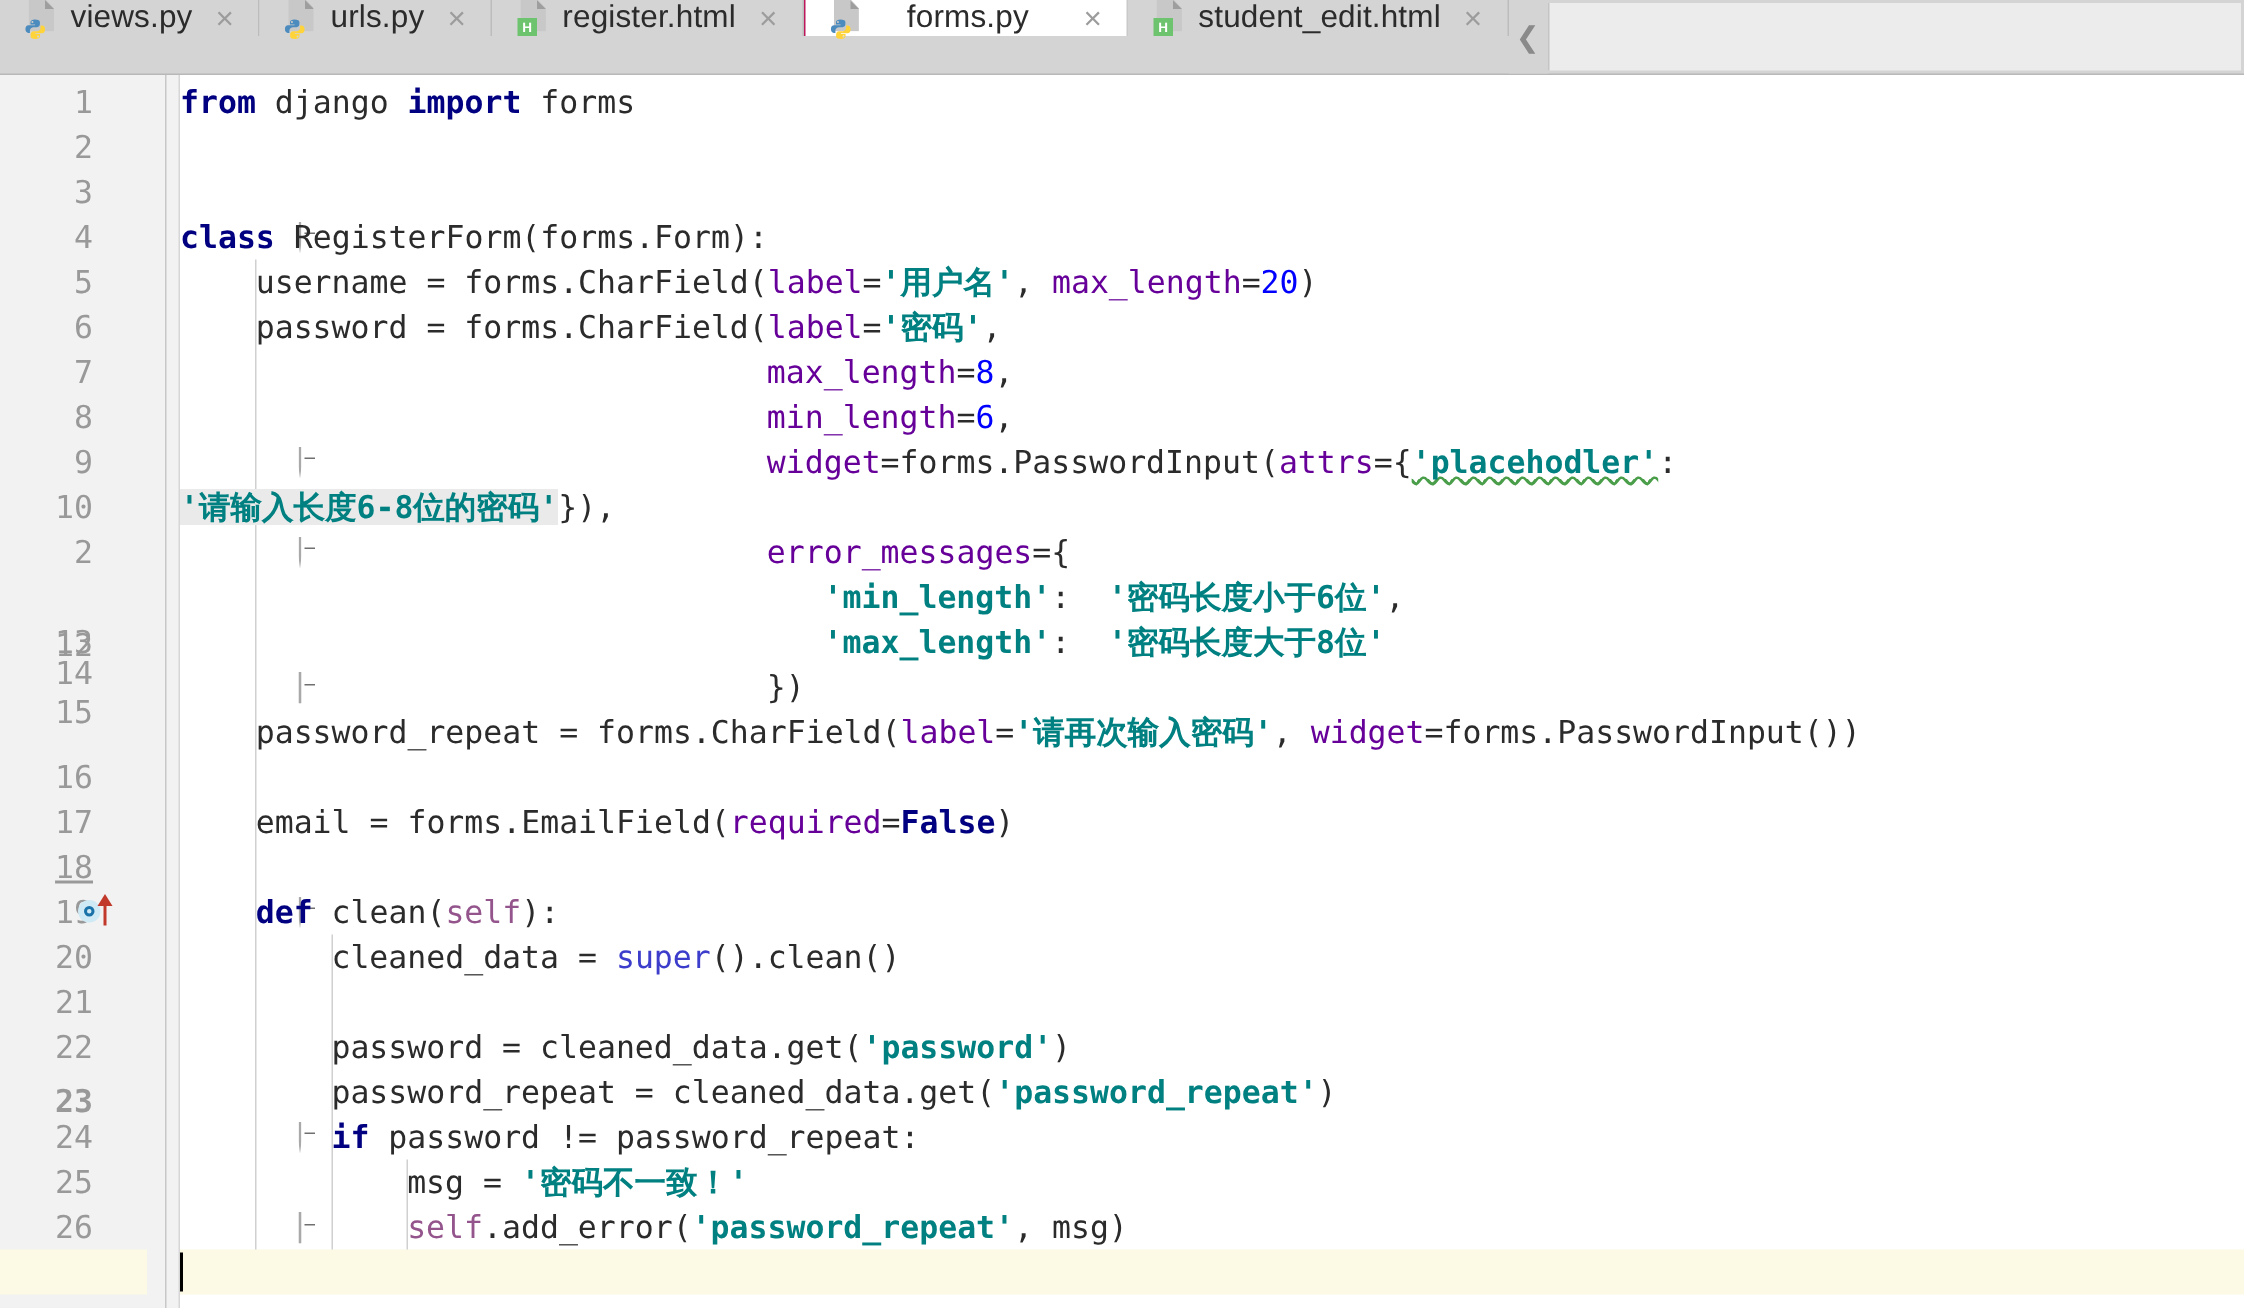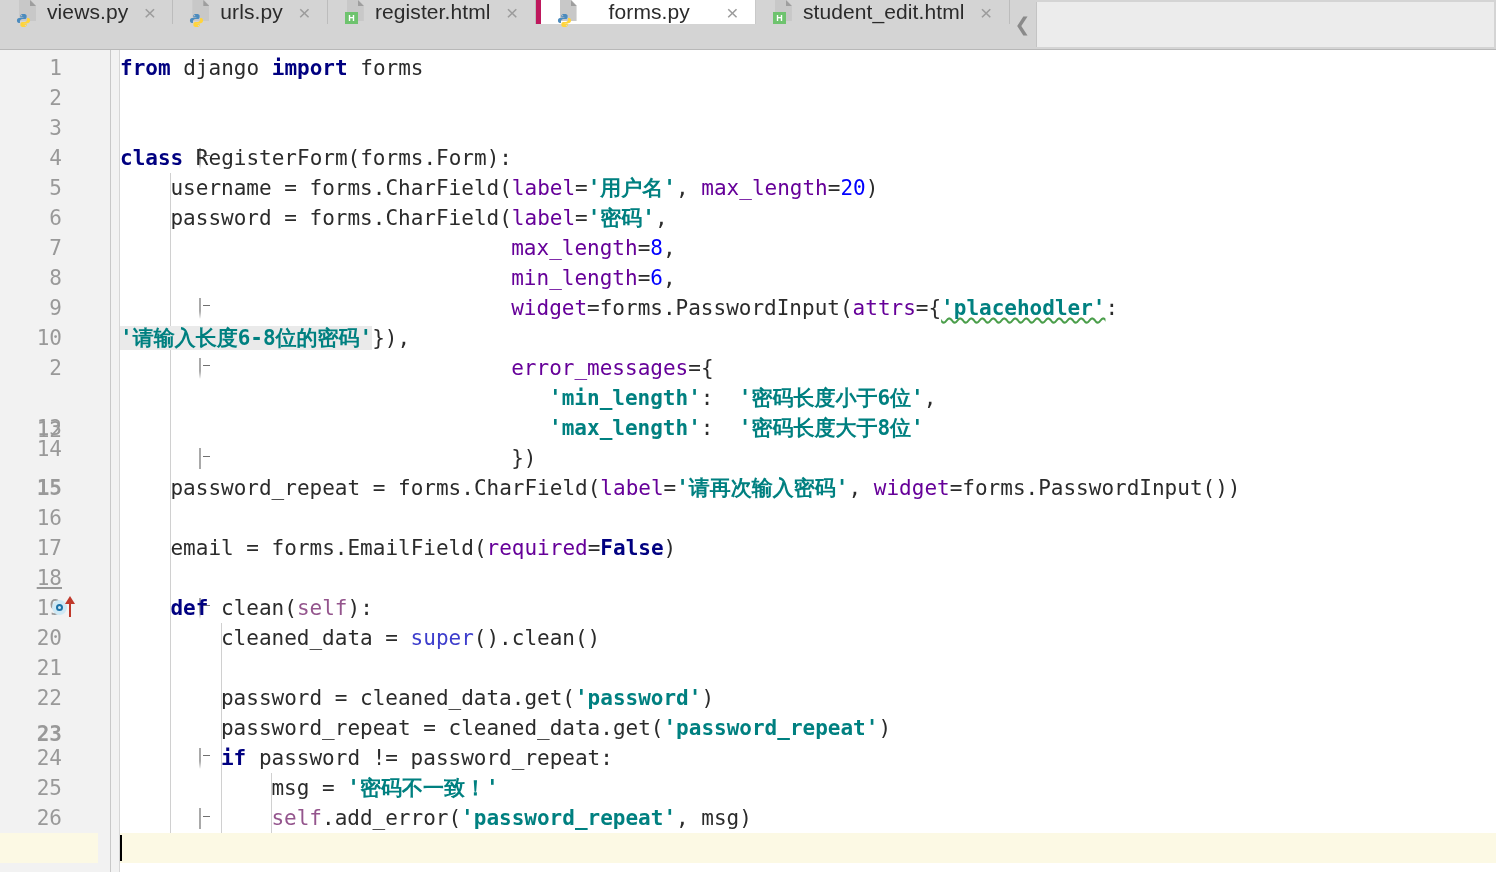--- a/index.html
+++ b/index.html
@@ -28,21 +28,21 @@
     font-family:"Liberation Sans",sans-serif;
     font-size:21px;
     color:#2b2b2b;
     cursor:default;
     box-sizing:border-box;
     position:relative;
   }
   .tab.active{
     background:#ffffff;
     border-right:1px solid #c9c9c9;
-    border-left:5px solid #be185d;
+    border-left:1px solid #be185d;
     gap:30px;
   }
   .tab-label{white-space:nowrap;letter-spacing:0.1px;}
   .tab-close{
     font-family:"Liberation Sans",sans-serif;
     font-size:21px;color:#9c9c9c;
     margin-left:4px;line-height:1;
     width:17px;text-align:center;
   }
   .tabstrip-rest{
@@ -263,21 +263,21 @@
       <div class="gutter-line" style="top: 123px;">5</div>
       <div class="gutter-line" style="top: 153px;">6</div>
       <div class="gutter-line" style="top: 183px;">7</div>
       <div class="gutter-line" style="top: 213px;">8</div>
       <div class="gutter-line" style="top: 243px;">9</div>
       <div class="gutter-line" style="top: 273px;">10</div>
       <div class="gutter-line" style="top: 303px;">2</div>
       <div class="gutter-line" style="top: 333px; margin-top: 32px;">12</div>
       <div class="gutter-line" style="top: 363px;">13</div>
       <div class="gutter-line" style="top: 384px;">14</div>
-      <div class="gutter-line" style="top: 423px; font-weight: bold;">15</div>
+      <div class="gutter-line" style="top: 410px;">15</div>
       <div class="gutter-line" style="top: 453px;">16</div>
       <div class="gutter-line" style="top: 483px;">17</div>
       <div class="gutter-line" style="top: 513px; text-decoration: underline;">18</div>
       <div class="gutter-line" style="top: 543px;">19</div>
       <div class="gutter-line" style="top: 573px;">20</div>
       <div class="gutter-line" style="top: 603px;">21</div>
       <div class="gutter-line" style="top: 633px;">22</div>
       <div class="gutter-line" style="top: 669px; font-weight: bold;">23</div>
       <div class="gutter-line" style="top: 693px;">24</div>
       <div class="gutter-line" style="top: 723px;">25</div>

